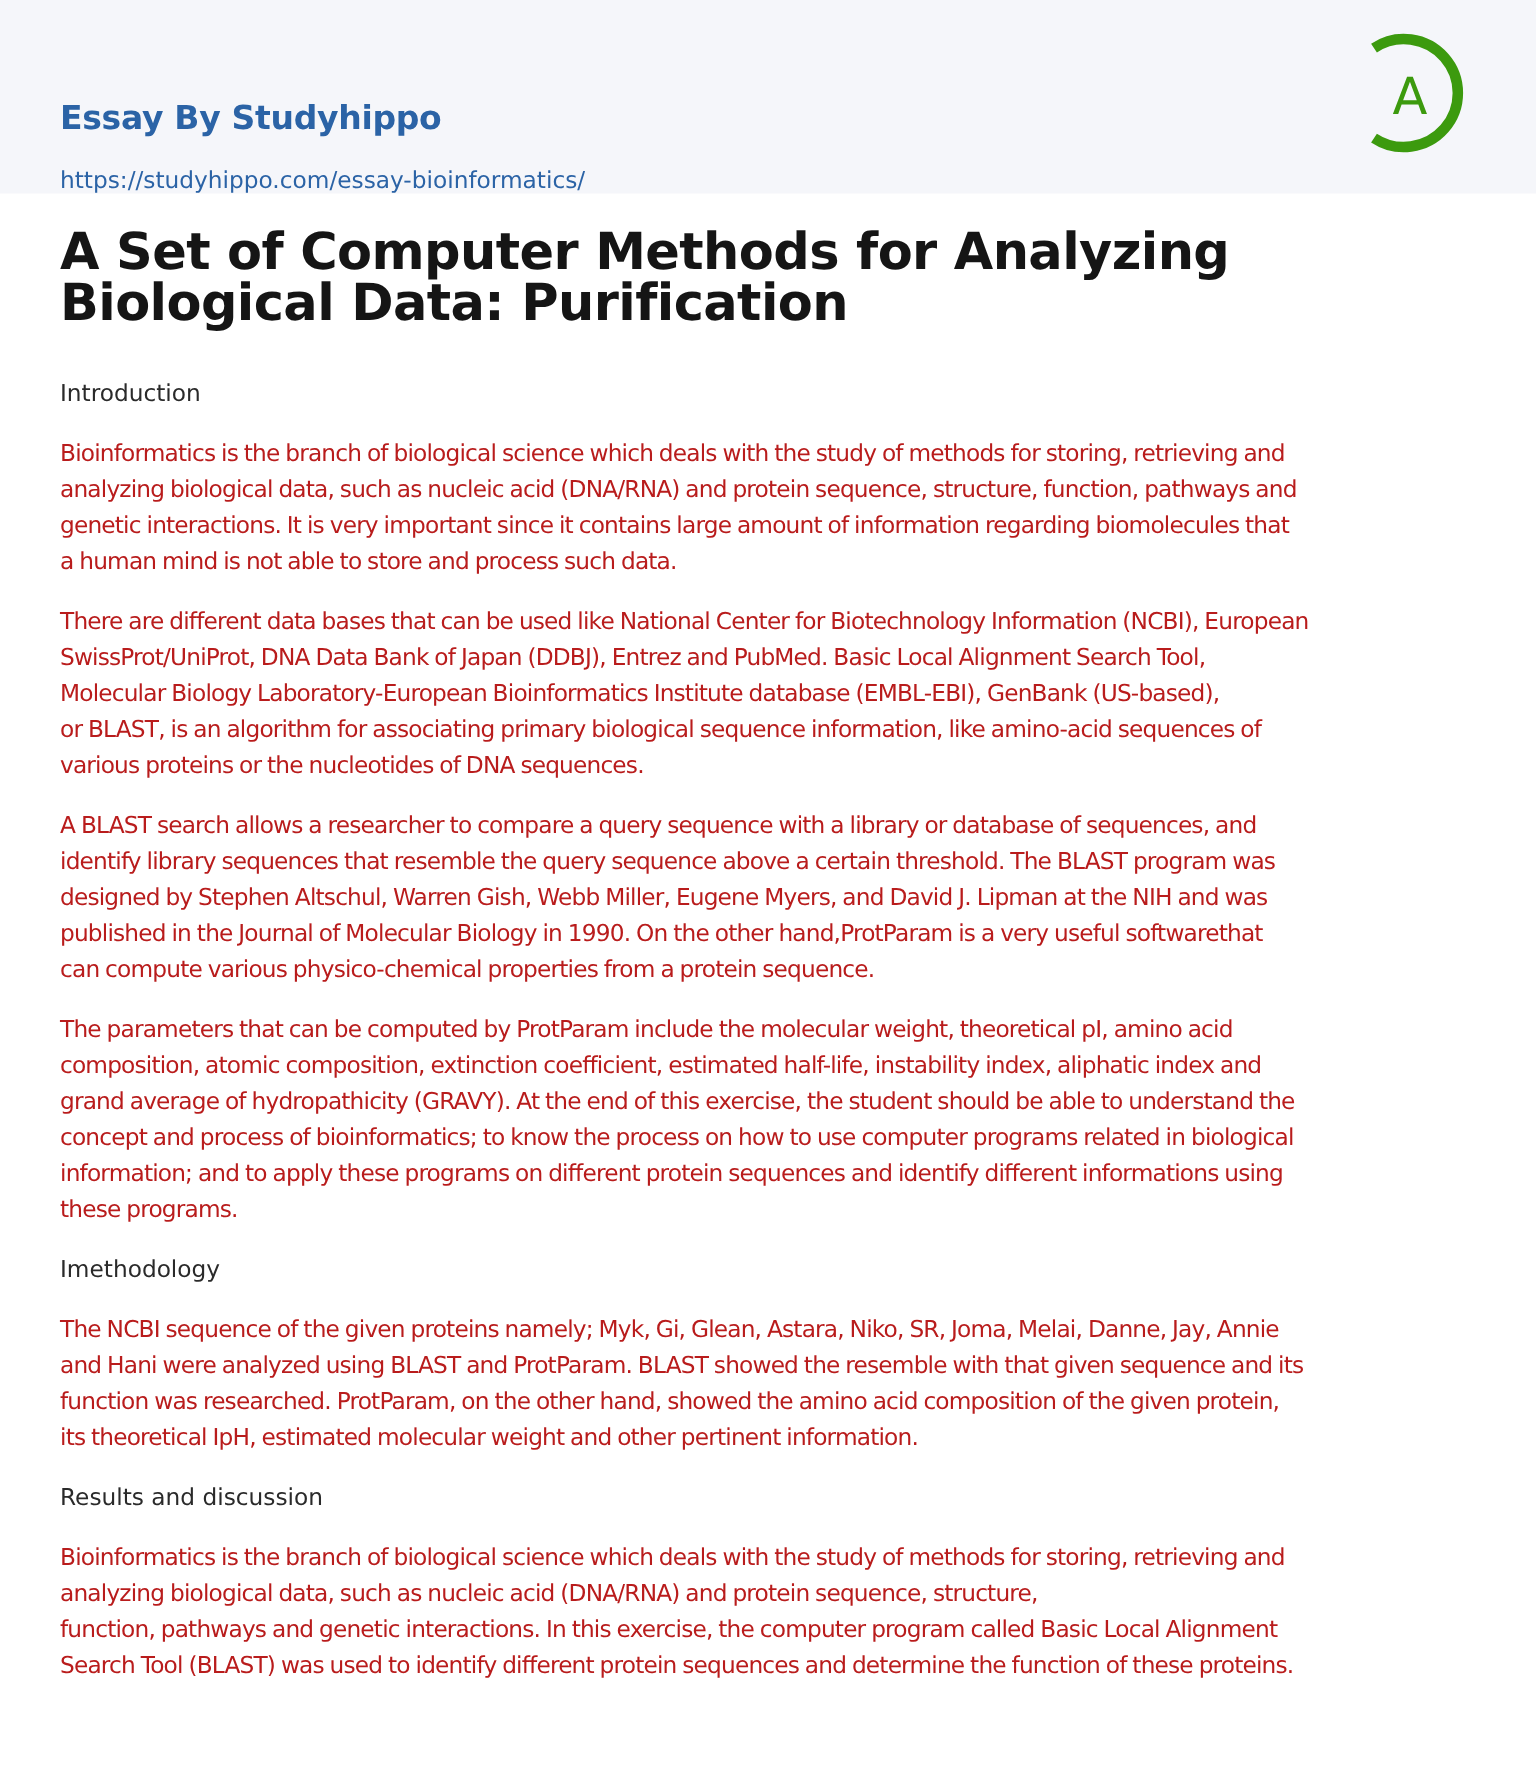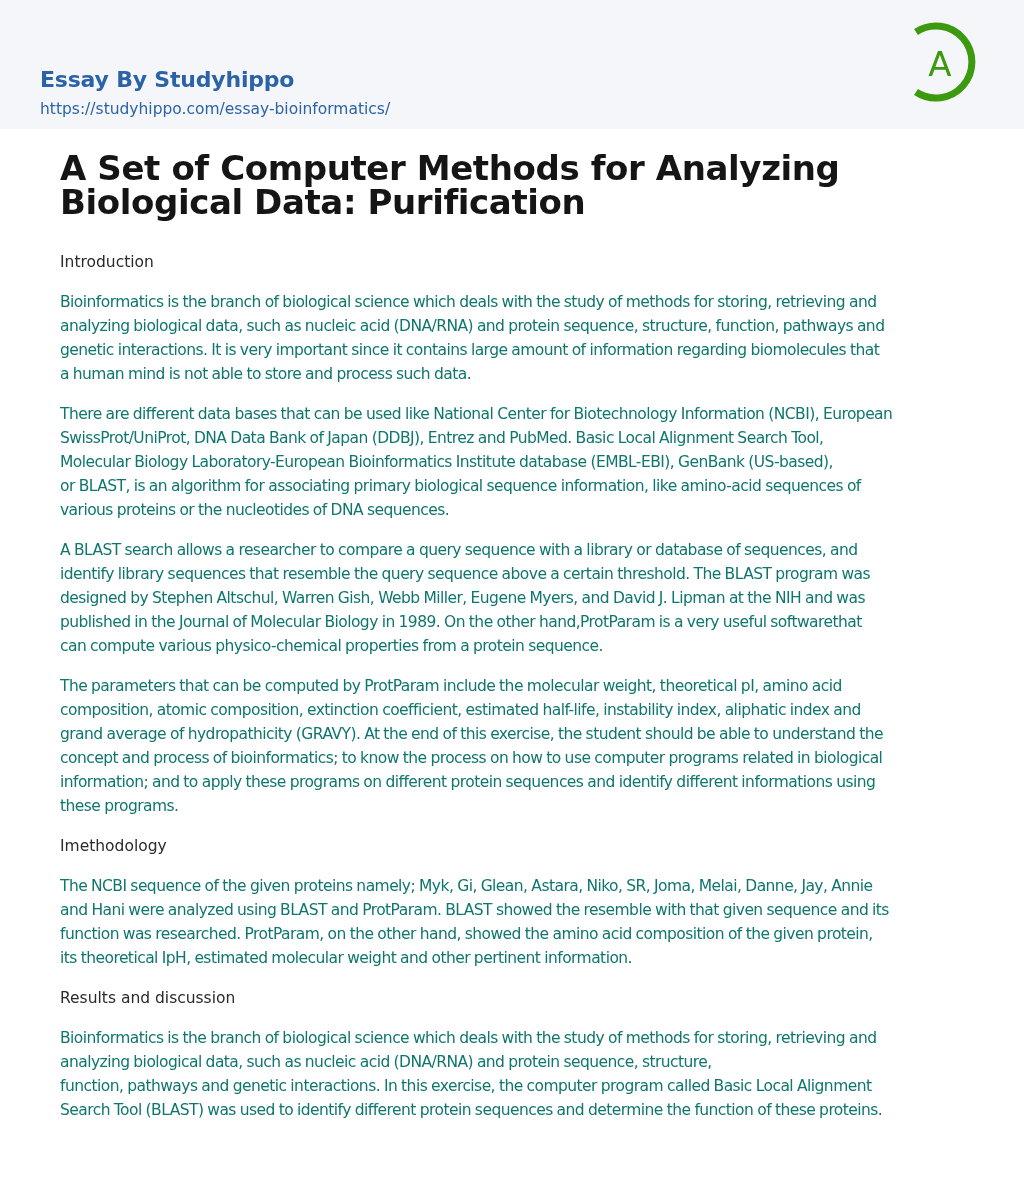--- a/index.html
+++ b/index.html
@@ -19,57 +19,57 @@
     .brand {
       font-family: "DejaVu Sans", sans-serif;
       font-weight: bold;
       font-size: 22px;
       color: #2b63a6;
       line-height: 32px;
       letter-spacing: -0.2px;
     }
     .url {
       display: inline-block;
-      margin-top: 2px;
+      margin-top: 13px;
       font-family: "DejaVu Sans", sans-serif;
       font-size: 15.5px;
       color: #2b63a6;
       text-decoration: none;
       line-height: 22px;
     }
     .logo {
       position: absolute;
       left: 912px;
       top: 20px;
       width: 74px;
       height: 84px;
     }
     .main {
-      padding: 0 60px;
+      padding: 0 40px;
     }
     .title {
       font-family: "DejaVu Sans", sans-serif;
       font-weight: bold;
       font-size: 34px;
       line-height: 34px;
       color: #151515;
       margin-top: 22px;
       letter-spacing: -0.4px;
     }
     .section-heading {
       font-size: 15.5px;
       line-height: 24px;
       color: #2a2a2a;
       margin-top: 31px;
       font-weight: normal;
     }
     .para {
       font-size: 15.5px;
       line-height: 24px;
-      color: #0f766e;
+      color: #b91c1c;
       margin-top: 16px;
       letter-spacing: -0.55px;
       word-spacing: -0.5px;
     }
     .section-heading + .para { margin-top: 16px; }
     .para + .section-heading { margin-top: 16px; }
     .line { display: block; white-space: nowrap; }
   </style>
 </head>
 <body>
@@ -102,21 +102,21 @@
     <span class="line">There are different data bases that can be used like National Center for Biotechnology Information (NCBI), European</span>
     <span class="line">SwissProt/UniProt, DNA Data Bank of Japan (DDBJ), Entrez and PubMed. Basic Local Alignment Search Tool,</span>
     <span class="line">Molecular Biology Laboratory-European Bioinformatics Institute database (EMBL-EBI), GenBank (US-based),</span>
     <span class="line">or BLAST, is an algorithm for associating primary biological sequence information, like amino-acid sequences of</span>
     <span class="line">various proteins or the nucleotides of DNA sequences.</span>
   </p>
   <p class="para">
     <span class="line">A BLAST search allows a researcher to compare a query sequence with a library or database of sequences, and</span>
     <span class="line">identify library sequences that resemble the query sequence above a certain threshold. The BLAST program was</span>
     <span class="line">designed by Stephen Altschul, Warren Gish, Webb Miller, Eugene Myers, and David J. Lipman at the NIH and was</span>
-    <span class="line">published in the Journal of Molecular Biology in 1989. On the other hand,ProtParam is a very useful softwarethat</span>
+    <span class="line">published in the Journal of Molecular Biology in 1990. On the other hand,ProtParam is a very useful softwarethat</span>
     <span class="line">can compute various physico-chemical properties from a protein sequence.</span>
   </p>
   <p class="para">
     <span class="line">The parameters that can be computed by ProtParam include the molecular weight, theoretical pI, amino acid</span>
     <span class="line">composition, atomic composition, extinction coefficient, estimated half-life, instability index, aliphatic index and</span>
     <span class="line">grand average of hydropathicity (GRAVY). At the end of this exercise, the student should be able to understand the</span>
     <span class="line">concept and process of bioinformatics; to know the process on how to use computer programs related in biological</span>
     <span class="line">information; and to apply these programs on different protein sequences and identify different informations using</span>
     <span class="line">these programs.</span>
   </p>

